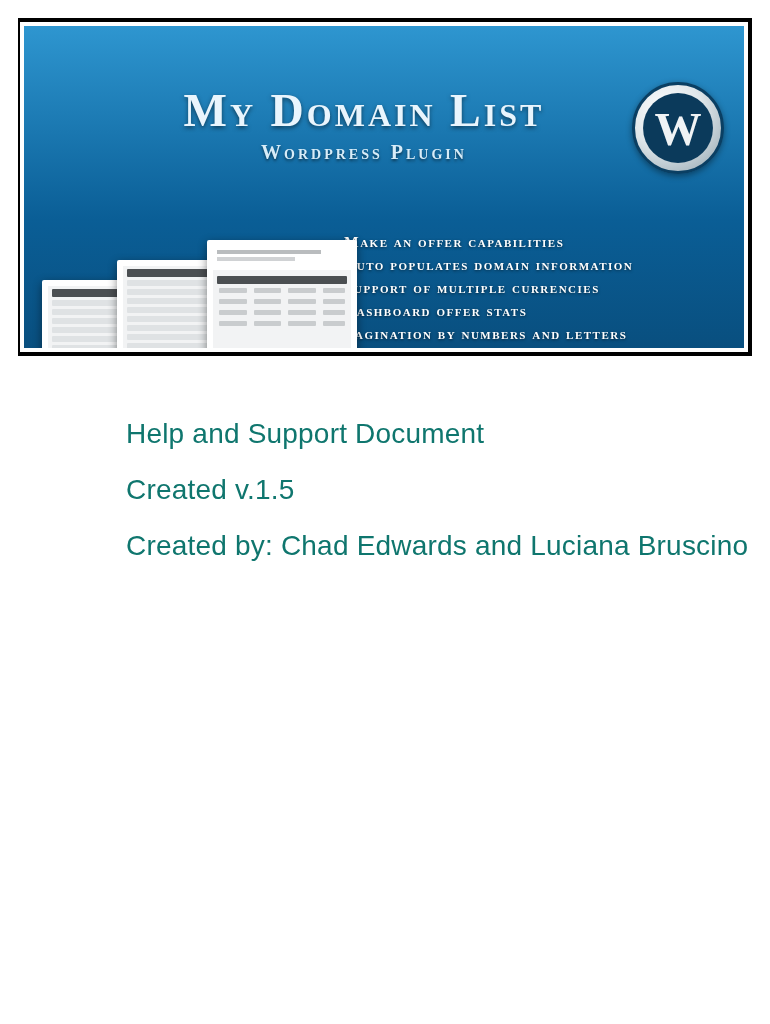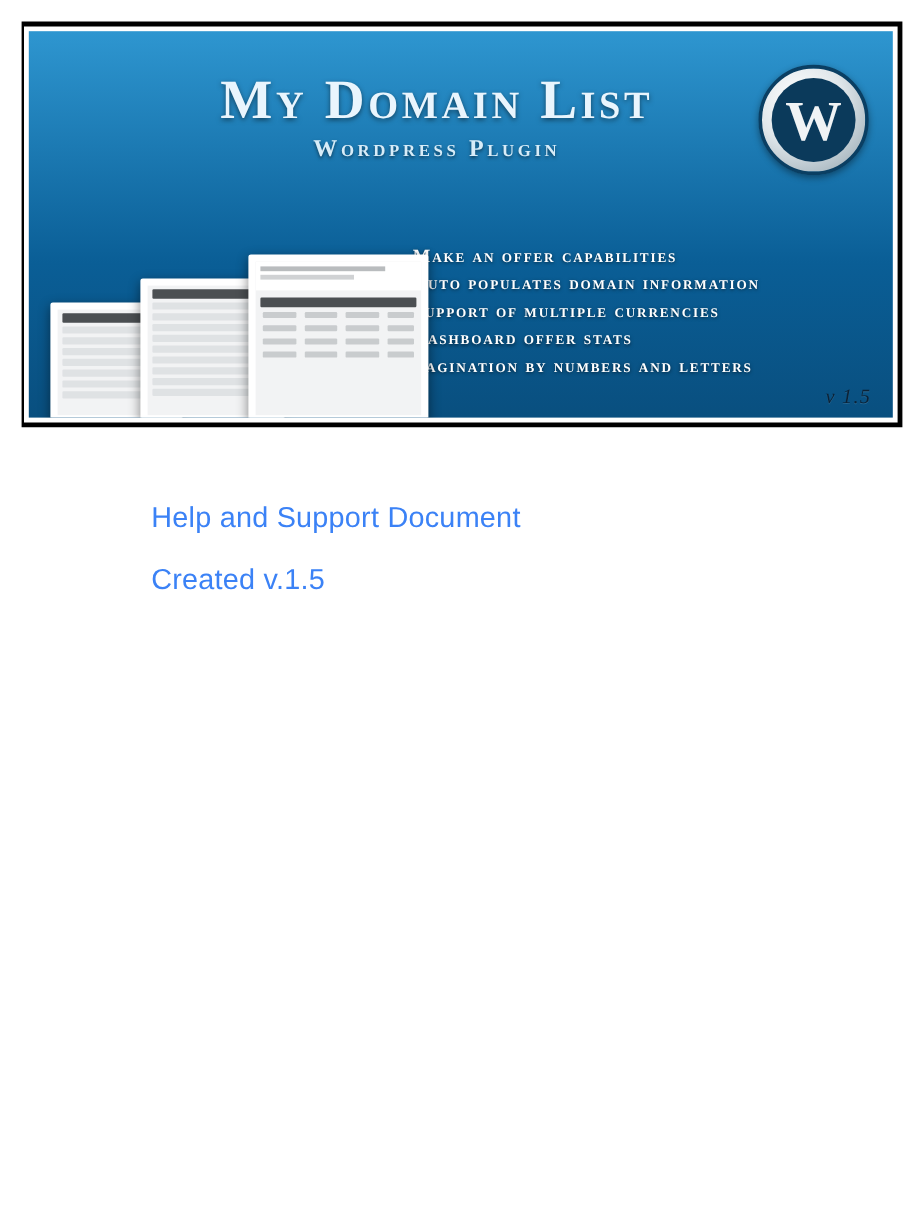--- a/index.html
+++ b/index.html
@@ -26,20 +26,21 @@
       overflow: hidden;
     }
     .banner-inner {
       position: relative;
       width: 100%;
       height: 100%;
     }
     .title-block {
       text-align: center;
       padding-top: 30px;
+      margin-top: 28px;
     }
     .main-title {
       font-family: "Copperplate", "Copperplate Gothic", "Trajan Pro", Georgia, serif;
       font-variant: small-caps;
       letter-spacing: 3px;
       font-size: 46px;
       font-weight: 600;
       color: #e9f5fd;
       text-shadow: 0 2px 4px rgba(0,0,0,0.5);
       margin-left: -40px;
@@ -133,22 +134,22 @@
       font-style: italic;
       font-size: 17px;
       color: #0c2236;
       letter-spacing: 1px;
       text-shadow: 0 1px 0 rgba(255,255,255,0.12);
     }
     .content {
       padding: 62px 0 0 108px;
     }
     .content p {
-      font-size: 24px;
-      color: #3b82f6;
+      font-size: 28px;
+      color: #0f766e;
       font-weight: 400;
       margin-bottom: 24px;
       letter-spacing: 0.2px;
     }
   </style>
 </head>
 <body>
 
 <div class="page">
 
@@ -242,15 +243,16 @@
 
         <div class="version-tag">v 1.5</div>
 
       </div>
     </div>
   </div>
 
   <div class="content">
     <p>Help and Support Document</p>
     <p>Created v.1.5</p>
+    <p>Created by: Chad Edwards and Luciana Bruscino</p>
   </div>
 
 </div>
 
 </body></html>

